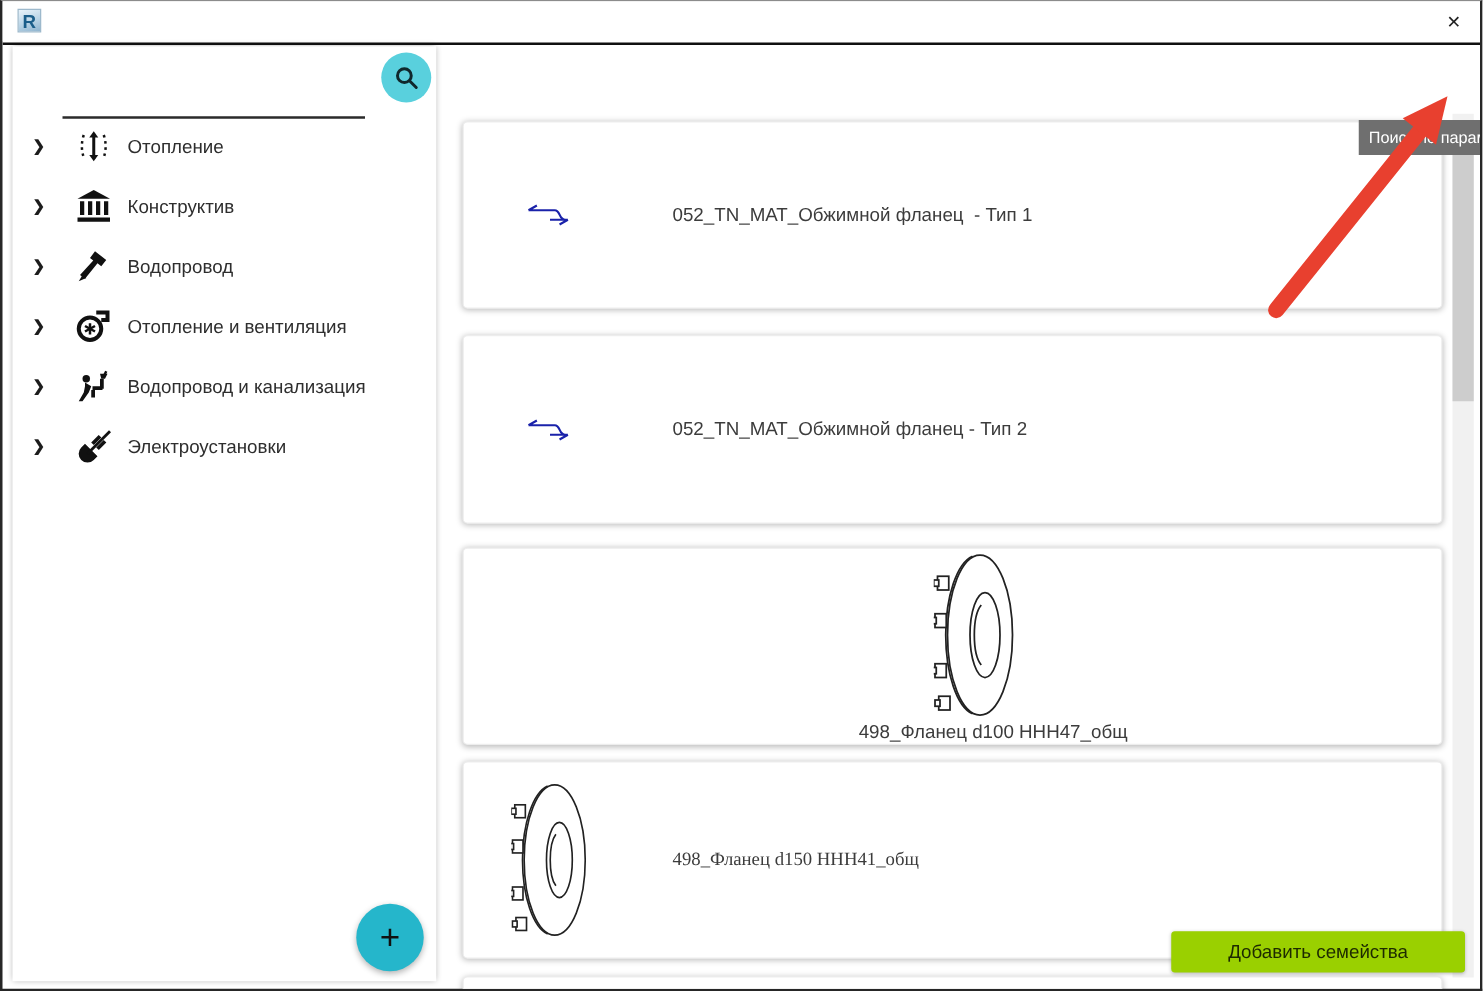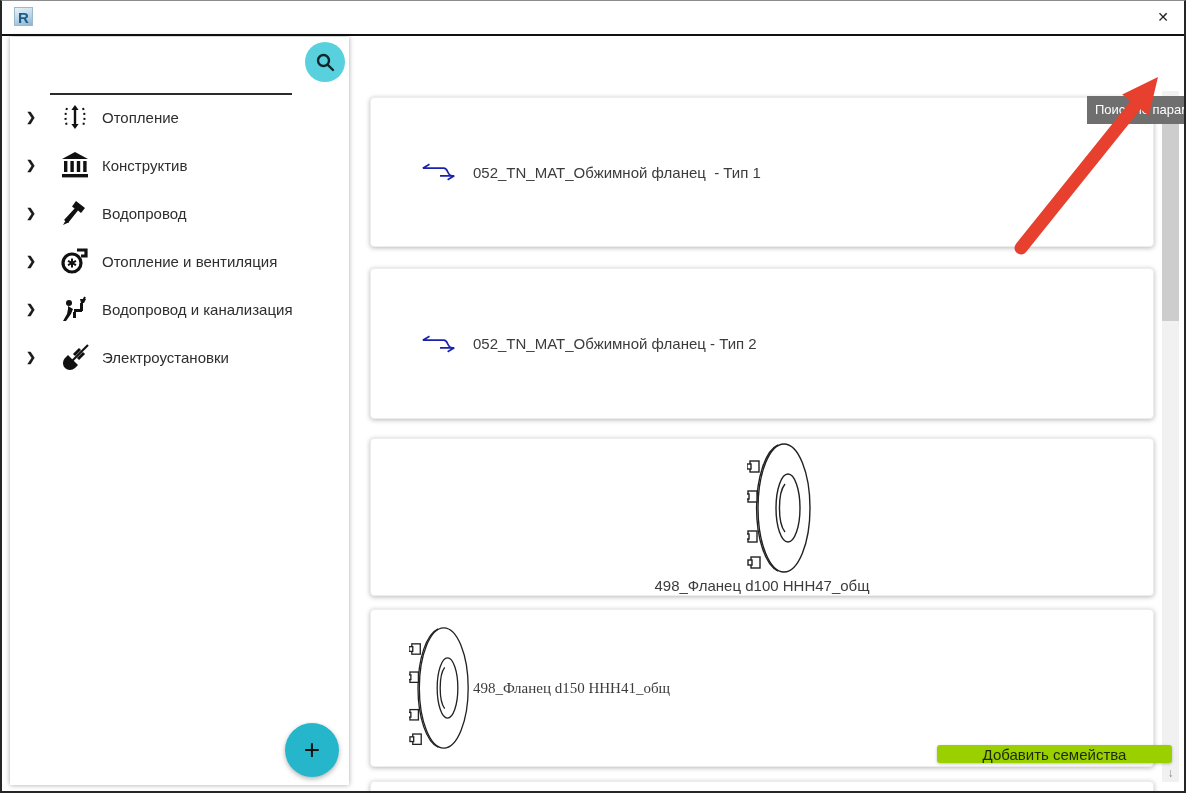--- a/index.html
+++ b/index.html
@@ -74,31 +74,31 @@
     background:var(--tooltip-gray,#6f6f6f);color:#fff;font-size:13px;line-height:28px;
     padding-left:8px;white-space:nowrap;overflow:hidden;box-sizing:border-box;
   }
   
   .card{
     position:absolute;left:368px;width:784px;background:#fff;border-radius:4px;
     border:1px solid #ededed;box-shadow:0 1px 5px rgba(0,0,0,.28);
     display:flex;align-items:center;box-sizing:border-box;
   }
   .card-thumb{width:66px;margin-left:36px;display:flex;align-items:center;justify-content:center;}
-  .card-title{font-size:15px;color:#3c3c3c;white-space:pre;}
+  .card-title{margin-left:65px;font-size:15px;color:#3c3c3c;white-space:pre;}
   
   .scroll-track{position:absolute;left:1160px;top:90px;width:17px;height:691px;background:#f1f1f1;z-index:5;}
   .scroll-thumb{position:absolute;left:0;top:5px;width:17px;height:225px;background:#cdcdcd;cursor:pointer;}
   .scroll-down{
     position:absolute;left:0;bottom:0;width:17px;height:17px;color:#8a8a8a;font-size:12px;
     line-height:17px;text-align:center;cursor:pointer;
   }
   
   .add-families-btn{
-    position:absolute;left:935px;top:744px;width:235px;height:18px;z-index:30;
+    position:absolute;left:935px;top:744px;width:235px;height:33px;z-index:30;
     background:var(--add-button-green,#9ad000);border:none;border-radius:3px;
     font-size:15px;color:#1d2a00;font-family:"Liberation Sans",sans-serif;cursor:pointer;
     box-shadow:0 1px 3px rgba(0,0,0,.25);
   }
   
   .red-arrow{position:absolute;left:990px;top:50px;width:200px;height:210px;z-index:50;pointer-events:none;}
 </style>
 </head>
 <body>
 

